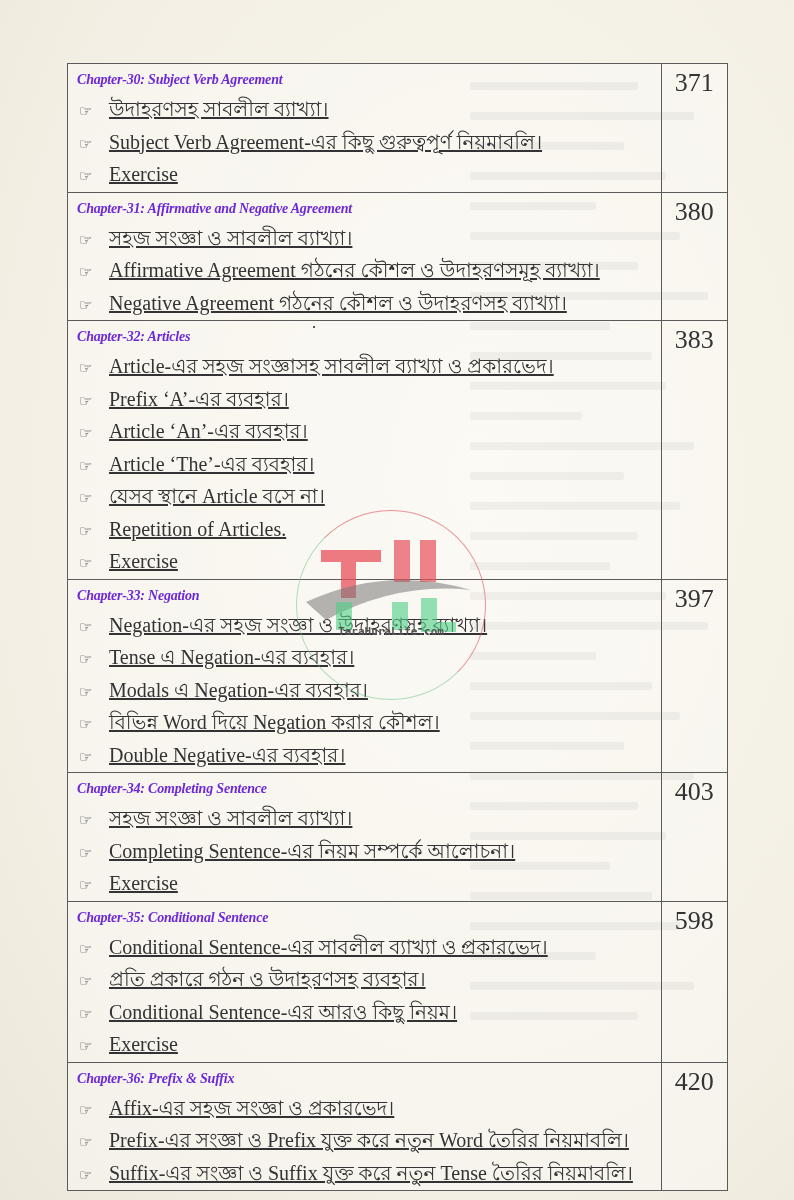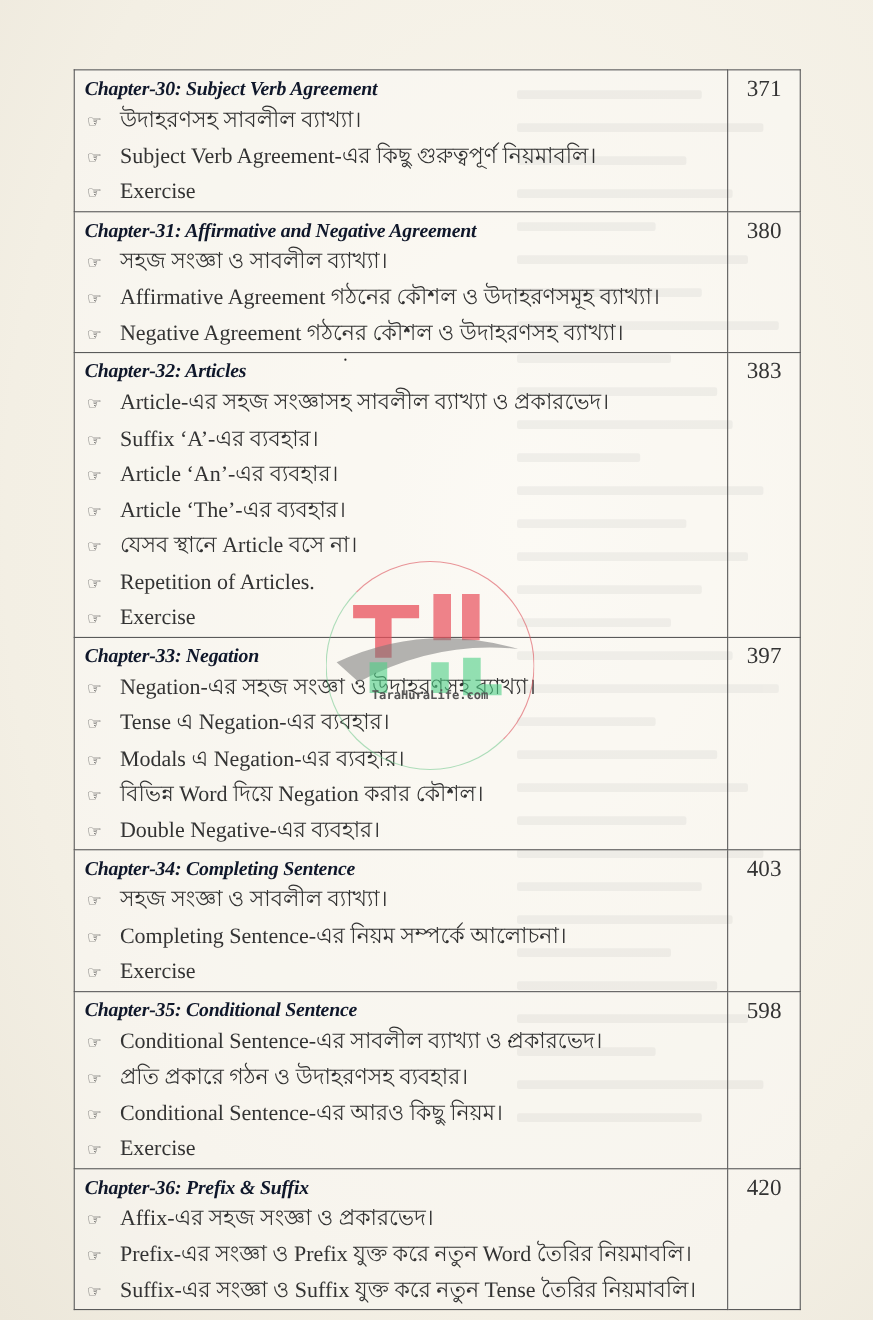--- a/index.html
+++ b/index.html
@@ -46,48 +46,49 @@
     border: 1.5px solid #5a5a5a;
     vertical-align: top;
   }
   td.content-cell {
     width: 590px;
     padding: 2px 0 0 9px;
   }
   td.page-cell {
     width: 69px;
     text-align: center;
-    font-size: 21px;
+    font-size: 26px;
     padding-top: 4px;
     color: #333;
   }
   .chapter-title {
     font-weight: bold;
     font-style: italic;
-    font-size: 18px;
+    font-size: 14px;
     line-height: 28px;
-    color: #0f172a;
+    color: #6d28d9;
     letter-spacing: -0.2px;
   }
   .item {
     display: flex;
     align-items: baseline;
     font-size: 20px;
     line-height: 30.5px;
     color: #333;
   }
   .item .hand {
     width: 30px;
     flex: 0 0 30px;
     font-size: 15px;
     color: #444;
     padding-left: 2px;
   }
   .item-text {
     white-space: nowrap;
+    text-decoration: underline;
   }
   .watermark {
     position: absolute;
     left: 296px;
     top: 510px;
     width: 190px;
     height: 190px;
     pointer-events: none;
     font-weight: bold;
   }
@@ -196,21 +197,21 @@
       </tr>
       <tr style="height: 240px;">
         <td class="content-cell">
           <div class="chapter-title">Chapter-32: Articles</div>
           <div class="item">
             <span class="hand">☞</span>
             <span class="item-text">Article-এর সহজ সংজ্ঞাসহ সাবলীল ব্যাখ্যা ও প্রকারভেদ।</span>
           </div>
           <div class="item">
             <span class="hand">☞</span>
-            <span class="item-text">Suffix ‘A’-এর ব্যবহার।</span>
+            <span class="item-text">Prefix ‘A’-এর ব্যবহার।</span>
           </div>
           <div class="item">
             <span class="hand">☞</span>
             <span class="item-text">Article ‘An’-এর ব্যবহার।</span>
           </div>
           <div class="item">
             <span class="hand">☞</span>
             <span class="item-text">Article ‘The’-এর ব্যবহার।</span>
           </div>
           <div class="item">

